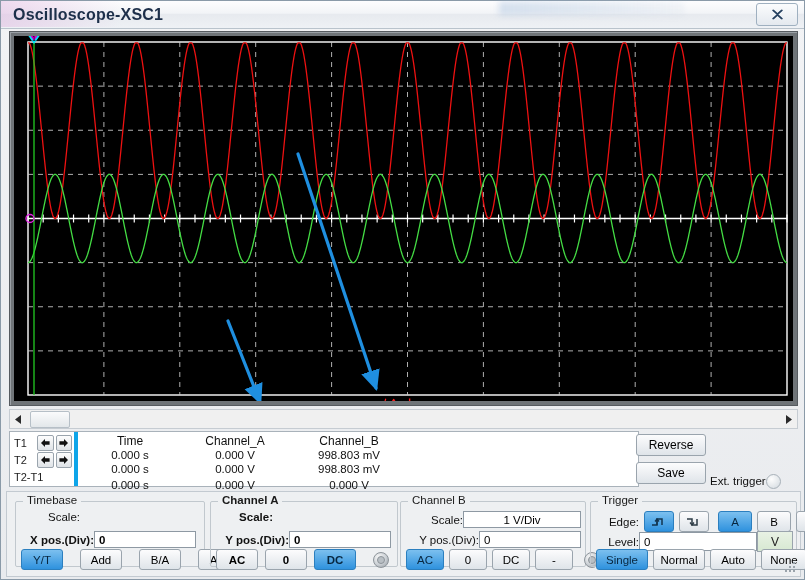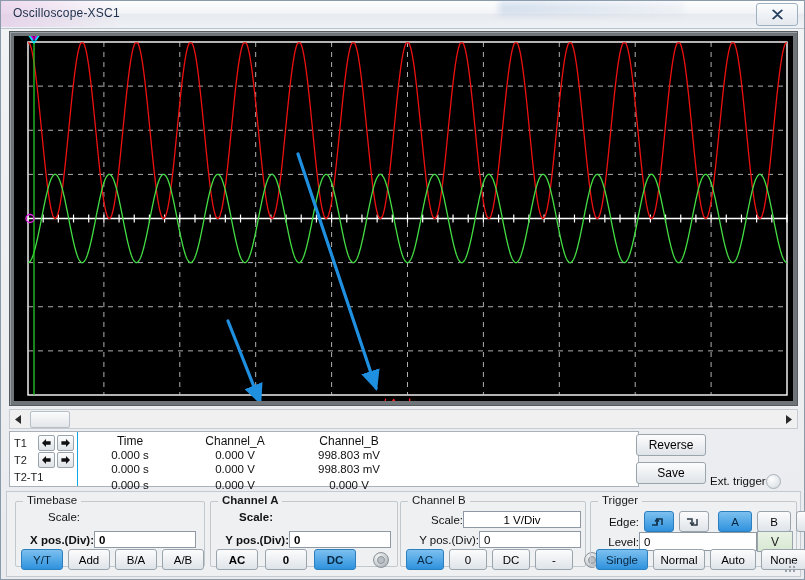--- a/index.html
+++ b/index.html
@@ -12,22 +12,22 @@
   #app{position:relative;width:805px;height:580px;
        background:linear-gradient(to bottom,#f2f3f5 0%,#e9ebee 100%);
        border:1px solid #8a9aa8;box-sizing:border-box;}
 
   
   #titlebar{position:absolute;left:0;top:0;width:803px;height:27px;
      background:linear-gradient(to bottom,#fdfdfe 0%,#f2f4f7 45%,#e7eaef 50%,#eef1f5 100%);
      border-bottom:1px solid #b9c3cc;}
   #titlebar .glow{position:absolute;left:0;top:0;width:120px;height:26px;
      background:linear-gradient(to right,rgba(226,190,226,.55),rgba(255,255,255,0));}
-  #title-text{position:absolute;left:12px;top:5px;font-size:12px;color:#1d2f4a;
-     letter-spacing:.2px;}
+  #title-text{position:absolute;left:12px;top:5px;font-size:16px;color:#1d2f4a;
+     letter-spacing:.2px;font-weight:bold;}
   #close-btn{position:absolute;right:6px;top:2px;width:40px;height:21px;
      border:1px solid #9fb0c0;border-radius:3px;
      background:linear-gradient(to bottom,#fbfcfd,#e4e9ef);
      display:flex;align-items:center;justify-content:center;cursor:pointer;}
   #close-btn svg{display:block;}
   #title-right-tint{position:absolute;left:498px;top:0;width:185px;height:14px;
      background:linear-gradient(to right,rgba(150,180,215,.35),rgba(190,205,225,.12));
      filter:blur(3px);}
 
   
@@ -46,21 +46,21 @@
   #hscroll .thumb{width:38px;height:15px;margin-left:3px;
      background:linear-gradient(to bottom,#fafbfc,#e3e7ea);
      border:1px solid #b6bfc7;border-radius:2px;cursor:pointer;}
   #hscroll .track{flex:1;}
   #hscroll .arrow.right{margin-left:auto;}
 
   
   #readout{position:absolute;left:8px;top:430px;width:630px;height:56px;
      background:#fff;border:1px solid #a9b2ba;box-sizing:border-box;}
   #cursor-box{position:absolute;left:0;top:0;width:68px;height:54px;
-     border-right:1px solid #0ea5e9;box-sizing:border-box;padding-top:2px;}
+     border-right:4px solid #0ea5e9;box-sizing:border-box;padding-top:2px;}
   .cur-row{display:flex;align-items:center;height:17px;padding-left:4px;}
   .cur-row .lbl{width:24px;font-size:11px;color:#1c1c1c;}
   .arrow-btn{width:15px;height:14px;margin-right:2px;
      background:linear-gradient(to bottom,#fdfdfd,#dfe3e7);
      border:1px solid #9aa4ad;border-radius:2px;
      display:flex;align-items:center;justify-content:center;cursor:pointer;}
   #table{position:absolute;left:70px;top:0;right:0;bottom:0;}
   .t-row{display:flex;height:13px;line-height:13px;}
   .t-cell{text-align:center;font-size:11.5px;color:#111;}
   .c-time{width:100px;}
@@ -305,21 +305,21 @@
 
     <div class="group" id="g-timebase">
       <span class="legend">Timebase</span>
       <div class="frow" style="left:4px;top:9px;">
         <span class="flabel" style="width:60px">Scale:</span>
       </div>
       <div class="frow" style="left:4px;top:29px;font-weight:bold;">
         <span class="flabel" style="width:74px">X pos.(Div):</span>
         <span class="fin" style="width:102px">0</span>
       </div>
-      <div class="frow" style="left:5px;top:47px;gap:5px;">
+      <div class="frow" style="left:5px;top:47px;gap:17px;">
         <span class="pbtn on" style="width:40px">Y/T</span>
         <span class="pbtn" style="width:40px">Add</span>
         <span class="pbtn" style="width:40px">B/A</span>
         <span class="pbtn" style="width:40px">A/B</span>
       </div>
     </div>
 
     <div class="group" id="g-cha">
       <span class="legend">Channel A</span>
       <div class="frow" style="left:4px;top:9px;">

